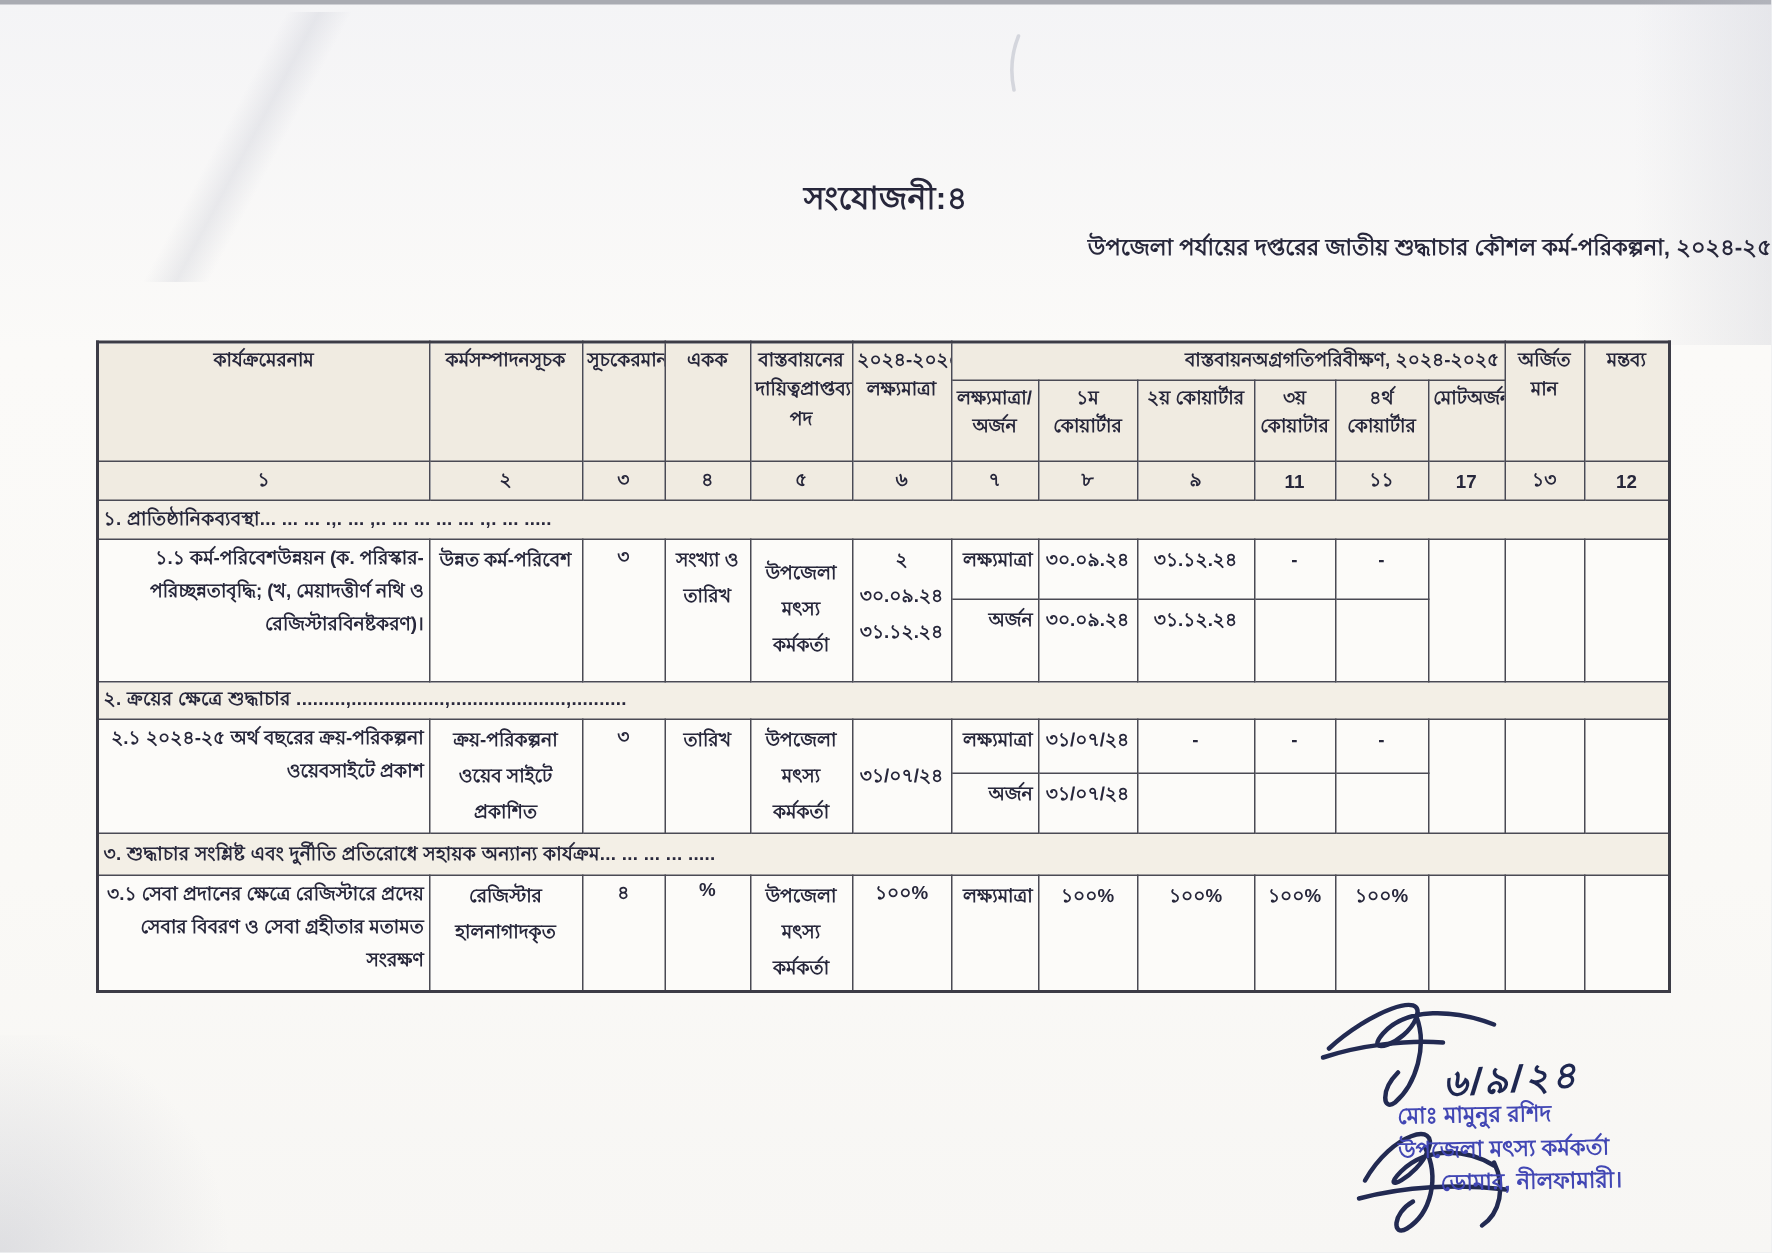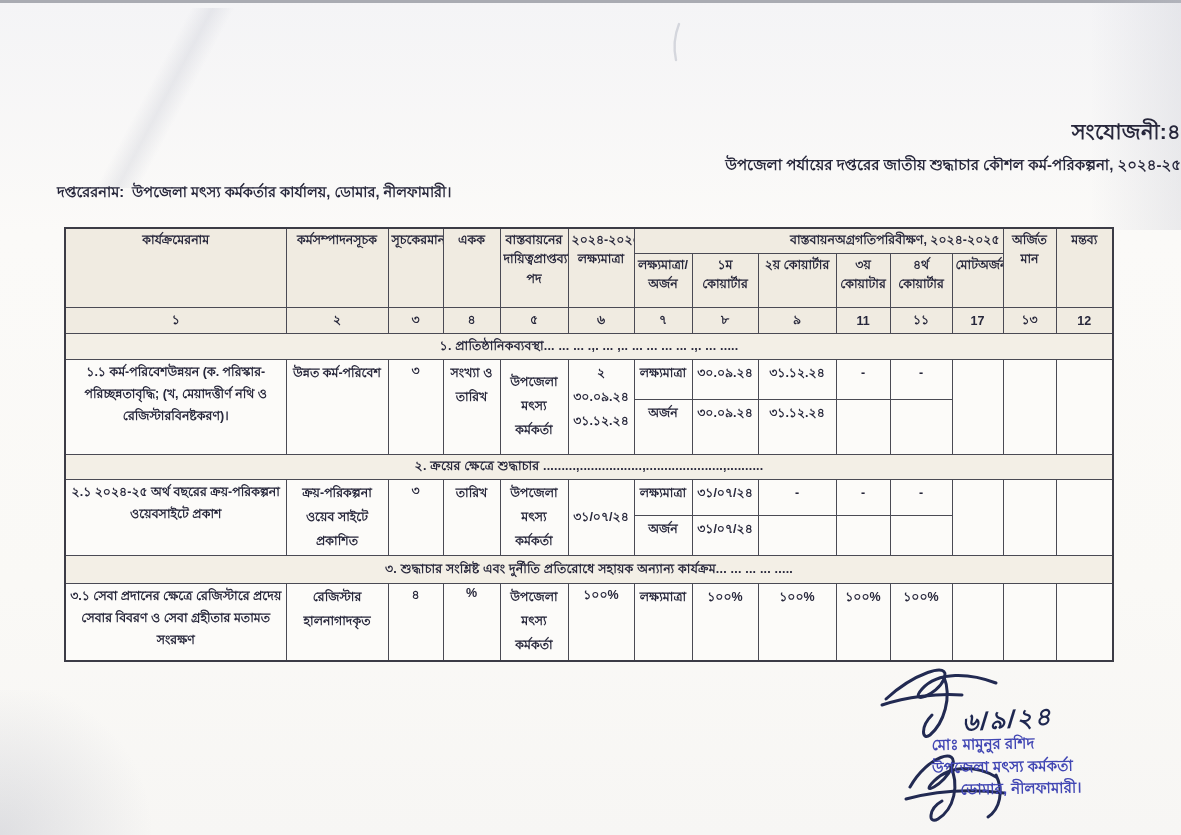--- a/index.html
+++ b/index.html
@@ -9,41 +9,41 @@
          background:linear-gradient(180deg,#f4f4f6 0%,#fbfaf8 28%,#faf9f6 70%,#f7f6f4 100%)}
   .scan-edge-top{position:absolute;left:0;top:0;width:1181px;height:3px;background:#9b9da6;opacity:.85}
   .crease{position:absolute;pointer-events:none}
   .crease.tl{left:30px;top:8px;width:270px;height:180px;
      background:linear-gradient(118deg,rgba(0,0,0,0) 44%,rgba(168,172,188,.20) 50%,rgba(0,0,0,0) 56%)}
   .crease.bl{left:0;top:690px;width:200px;height:145px;
      background:radial-gradient(circle at 0 100%,rgba(158,162,178,.28),rgba(0,0,0,0) 62%)}
   .crease.tr{left:1090px;top:0;width:91px;height:230px;
      background:linear-gradient(to right,rgba(0,0,0,0),rgba(196,198,208,.30))}
 
-  .doc-title{position:absolute;left:0;right:0;top:116px;text-align:right;
+  .doc-title{position:absolute;left:0;right:0;top:116px;text-align:center;
              font-size:21px;font-weight:700;letter-spacing:.3px}
   .doc-subtitle{position:absolute;left:0;right:0;top:153px;text-align:right;
              font-size:15px;font-weight:700}
   .office-line{position:absolute;left:57px;top:181px;font-size:14.5px;font-weight:700}
   .office-line .lbl{margin-right:8px}
 
   table.main{position:absolute;left:64px;top:227px;width:1049px;border-collapse:collapse;
              table-layout:fixed;border:2px solid #3c3c46}
   table.main td{border:1.6px solid #4a4a54;font-size:12.5px;font-weight:600;
                 color:#27273b;padding:2px 3px;overflow:hidden}
   td.hd{background:#f0ebe1;font-weight:700;text-align:center;vertical-align:top;
         font-size:12px;line-height:1.55;padding-top:4px}
   td.grp{background:#f0ebe1;font-weight:700;text-align:right;vertical-align:middle;font-size:12.5px}
   td.num{background:#f0ebe1;text-align:center;vertical-align:middle;font-size:12px;
          font-weight:600;height:26px}
-  td.band{background:#f3efe6;font-weight:700;text-align:center;padding:4px 4px 4px 5px;
+  td.band{background:#f3efe6;font-weight:700;text-align:left;padding:4px 4px 4px 5px;
           font-size:13px;letter-spacing:.2px}
   td.body{background:#fcfbf9}
   .vt{vertical-align:top}.vm{vertical-align:middle}
-  .tc{text-align:center}.tl{text-align:center}
+  .tc{text-align:center}.tl{text-align:right}
   td.act{line-height:1.75;padding:4px 5px;font-size:13px}
   td.val{line-height:1.9;font-size:12.5px}
   td.lab{padding:4px 4px;line-height:1.9}
 
   .sig-wrap{position:absolute;left:860px;top:655px;width:320px;height:175px}
   .sig-stroke{position:absolute;color:#222a52}
   .hand-date{position:absolute;left:102px;top:45px;font-size:25px;font-weight:700;
              color:#1e2750;transform:rotate(-4deg);letter-spacing:2px;font-style:italic}
   .stamp{position:absolute;left:72px;top:77px;width:240px;color:#4247b4;font-weight:700;
          font-size:15px;line-height:1.5;transform:rotate(-1deg)}
@@ -58,23 +58,20 @@
   <div class="crease tl"></div>
   <div class="crease bl"></div>
   <div class="crease tr"></div>
 
   <svg class="pen-mark" width="24" height="48" viewBox="0 0 24 48">
     <path d="M14,4 C10,14 8,26 11,40" stroke="#aeb2bf" stroke-width="2.4" fill="none" stroke-linecap="round"></path>
   </svg>
 
   <div class="doc-title">সংযোজনী:৪</div>
   <div class="doc-subtitle">উপজেলা পর্যায়ের দপ্তরের জাতীয় শুদ্ধাচার কৌশল কর্ম-পরিকল্পনা, ২০২৪-২৫</div>
-  <div class="office-line">
-    <span class="lbl">দপ্তরেরনাম:</span><span>উপজেলা মৎস্য কর্মকর্তার কার্যালয়, ডোমার, নীলফামারী।</span>
-  </div>
 
   <table class="main">
     <colgroup>
       <col style="width:221px">
         <col style="width:102px">
         <col style="width:55px">
         <col style="width:57px">
       <col style="width:68px">
         <col style="width:66px">
         <col style="width:58px">

